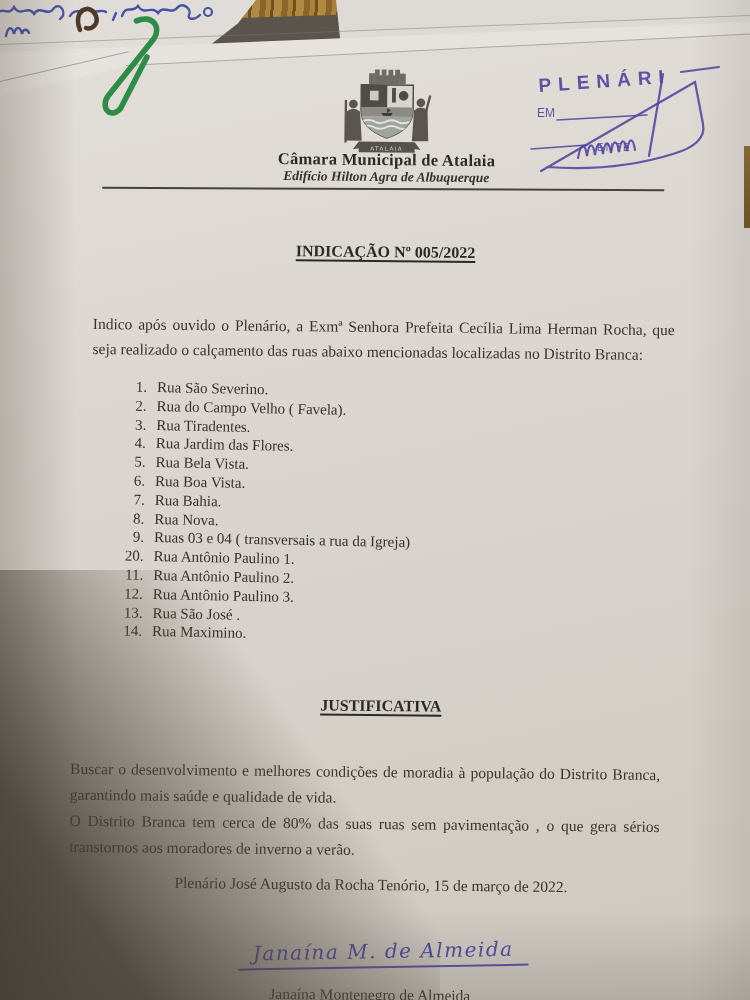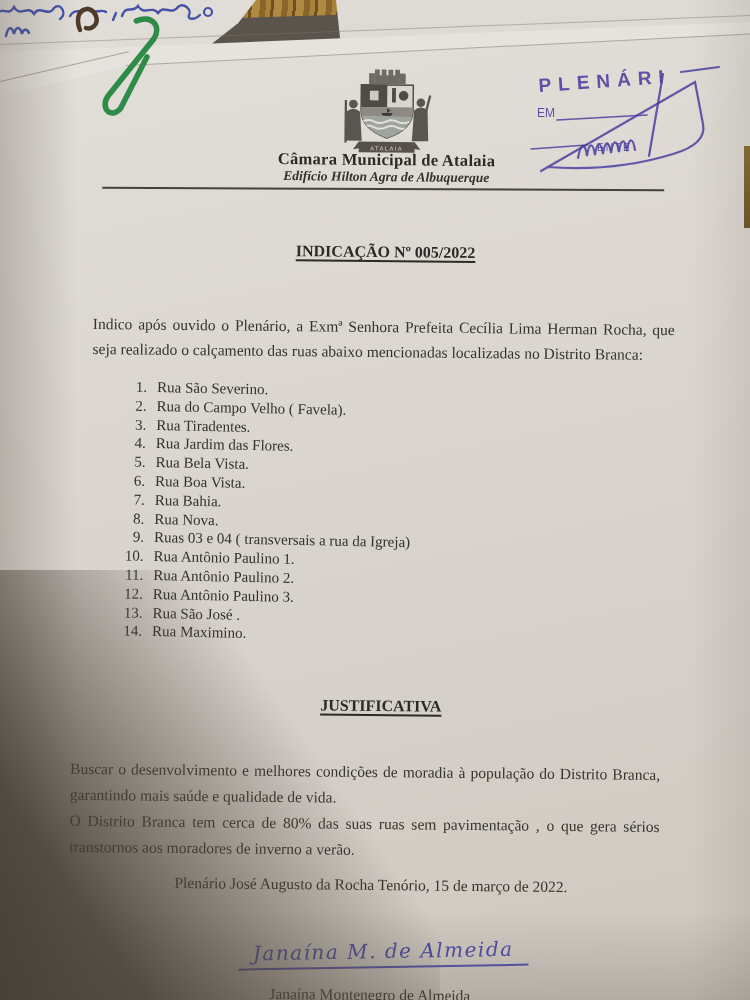--- a/index.html
+++ b/index.html
@@ -160,21 +160,21 @@
     <div class="street-list">
         <div class="street-item"><span class="street-num">1.</span><span class="street-text">Rua São Severino.</span></div>
         <div class="street-item"><span class="street-num">2.</span><span class="street-text">Rua do Campo Velho ( Favela).</span></div>
         <div class="street-item"><span class="street-num">3.</span><span class="street-text">Rua Tiradentes.</span></div>
         <div class="street-item"><span class="street-num">4.</span><span class="street-text">Rua Jardim das Flores.</span></div>
         <div class="street-item"><span class="street-num">5.</span><span class="street-text">Rua Bela Vista.</span></div>
         <div class="street-item"><span class="street-num">6.</span><span class="street-text">Rua Boa Vista.</span></div>
         <div class="street-item"><span class="street-num">7.</span><span class="street-text">Rua Bahia.</span></div>
         <div class="street-item"><span class="street-num">8.</span><span class="street-text">Rua Nova.</span></div>
         <div class="street-item"><span class="street-num">9.</span><span class="street-text">Ruas 03 e 04 ( transversais a rua da Igreja)</span></div>
-        <div class="street-item"><span class="street-num">10.</span><span class="street-text">Rua Antônio Paulino 1.</span></div>
+        <div class="street-item"><span class="street-num">20.</span><span class="street-text">Rua Antônio Paulino 1.</span></div>
         <div class="street-item"><span class="street-num">11.</span><span class="street-text">Rua Antônio Paulino 2.</span></div>
         <div class="street-item"><span class="street-num">12.</span><span class="street-text">Rua Antônio Paulino 3.</span></div>
         <div class="street-item"><span class="street-num">13.</span><span class="street-text">Rua São José .</span></div>
         <div class="street-item"><span class="street-num">14.</span><span class="street-text">Rua Maximino.</span></div>
       </div>
 
     <div class="just-heading">JUSTIFICATIVA</div>
     <div class="just-paras">
       <p>Buscar o desenvolvimento e melhores condições de moradia à população do Distrito Branca, garantindo mais saúde e qualidade de vida.</p>
       <p>O Distrito Branca tem cerca de 80% das suas ruas sem pavimentação , o que gera sérios transtornos aos moradores de inverno a verão.</p>

